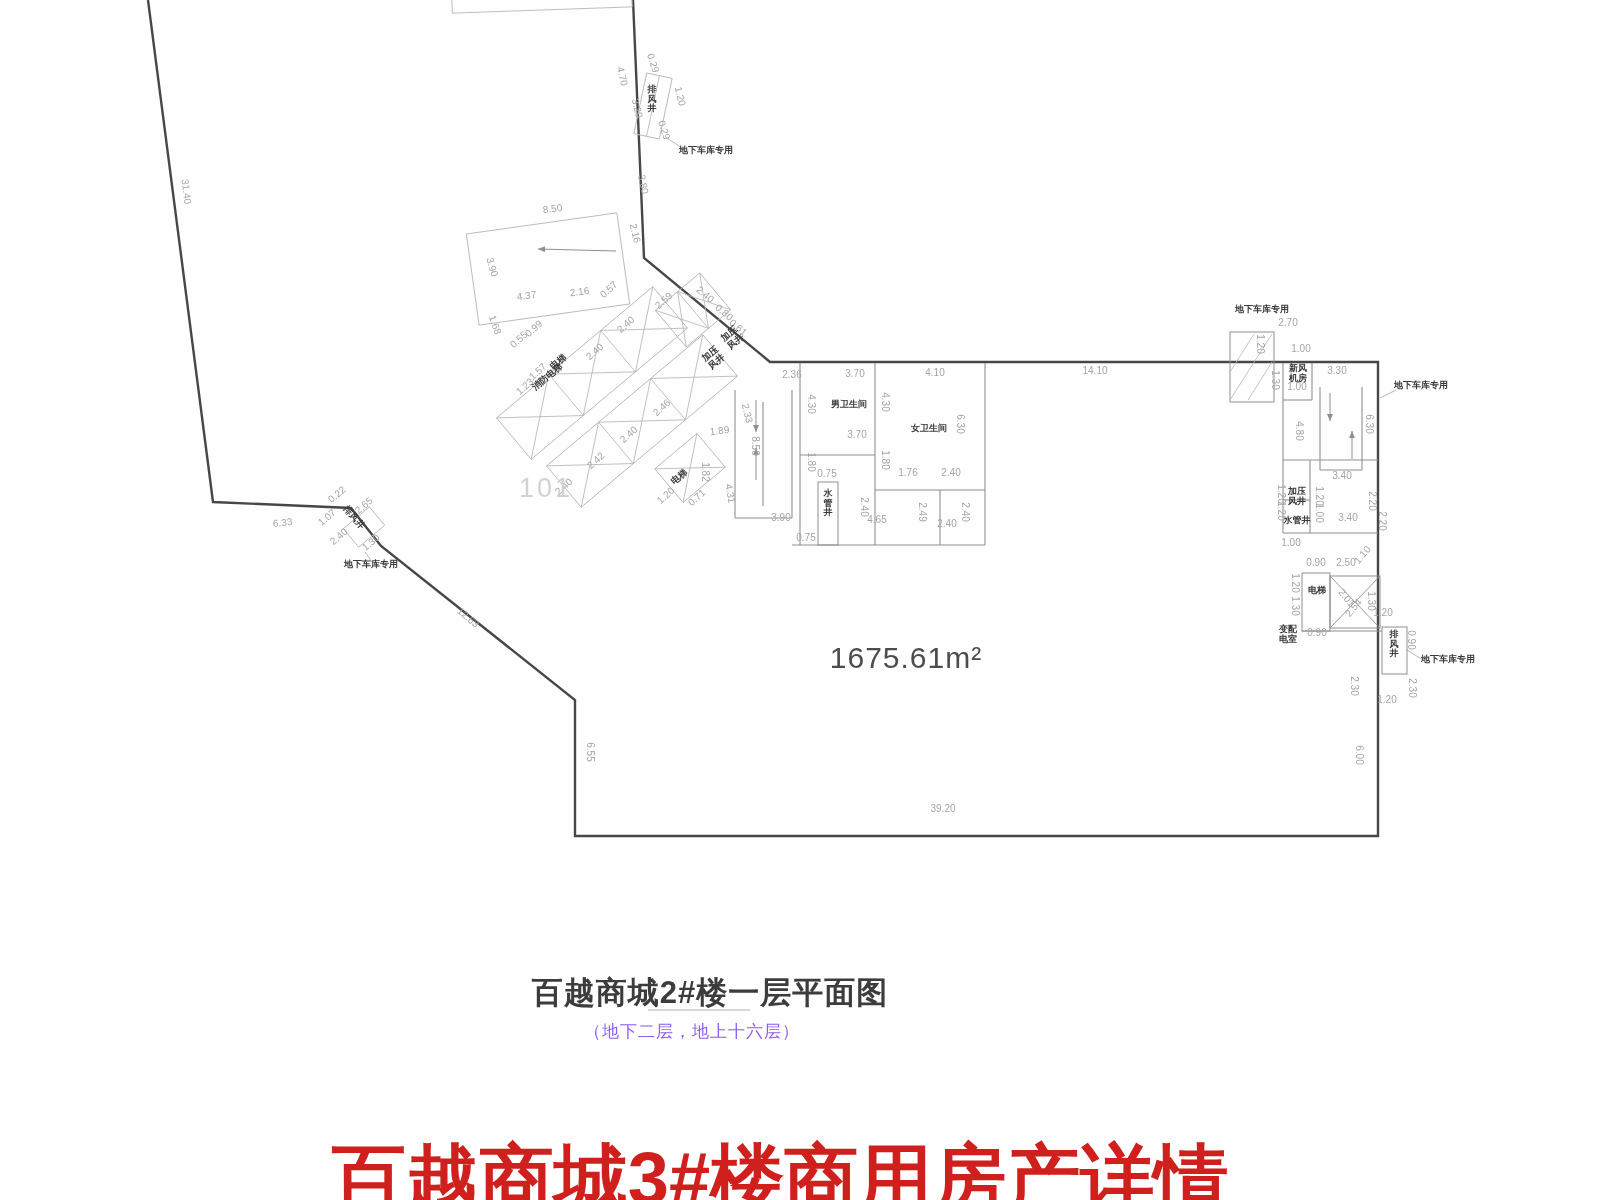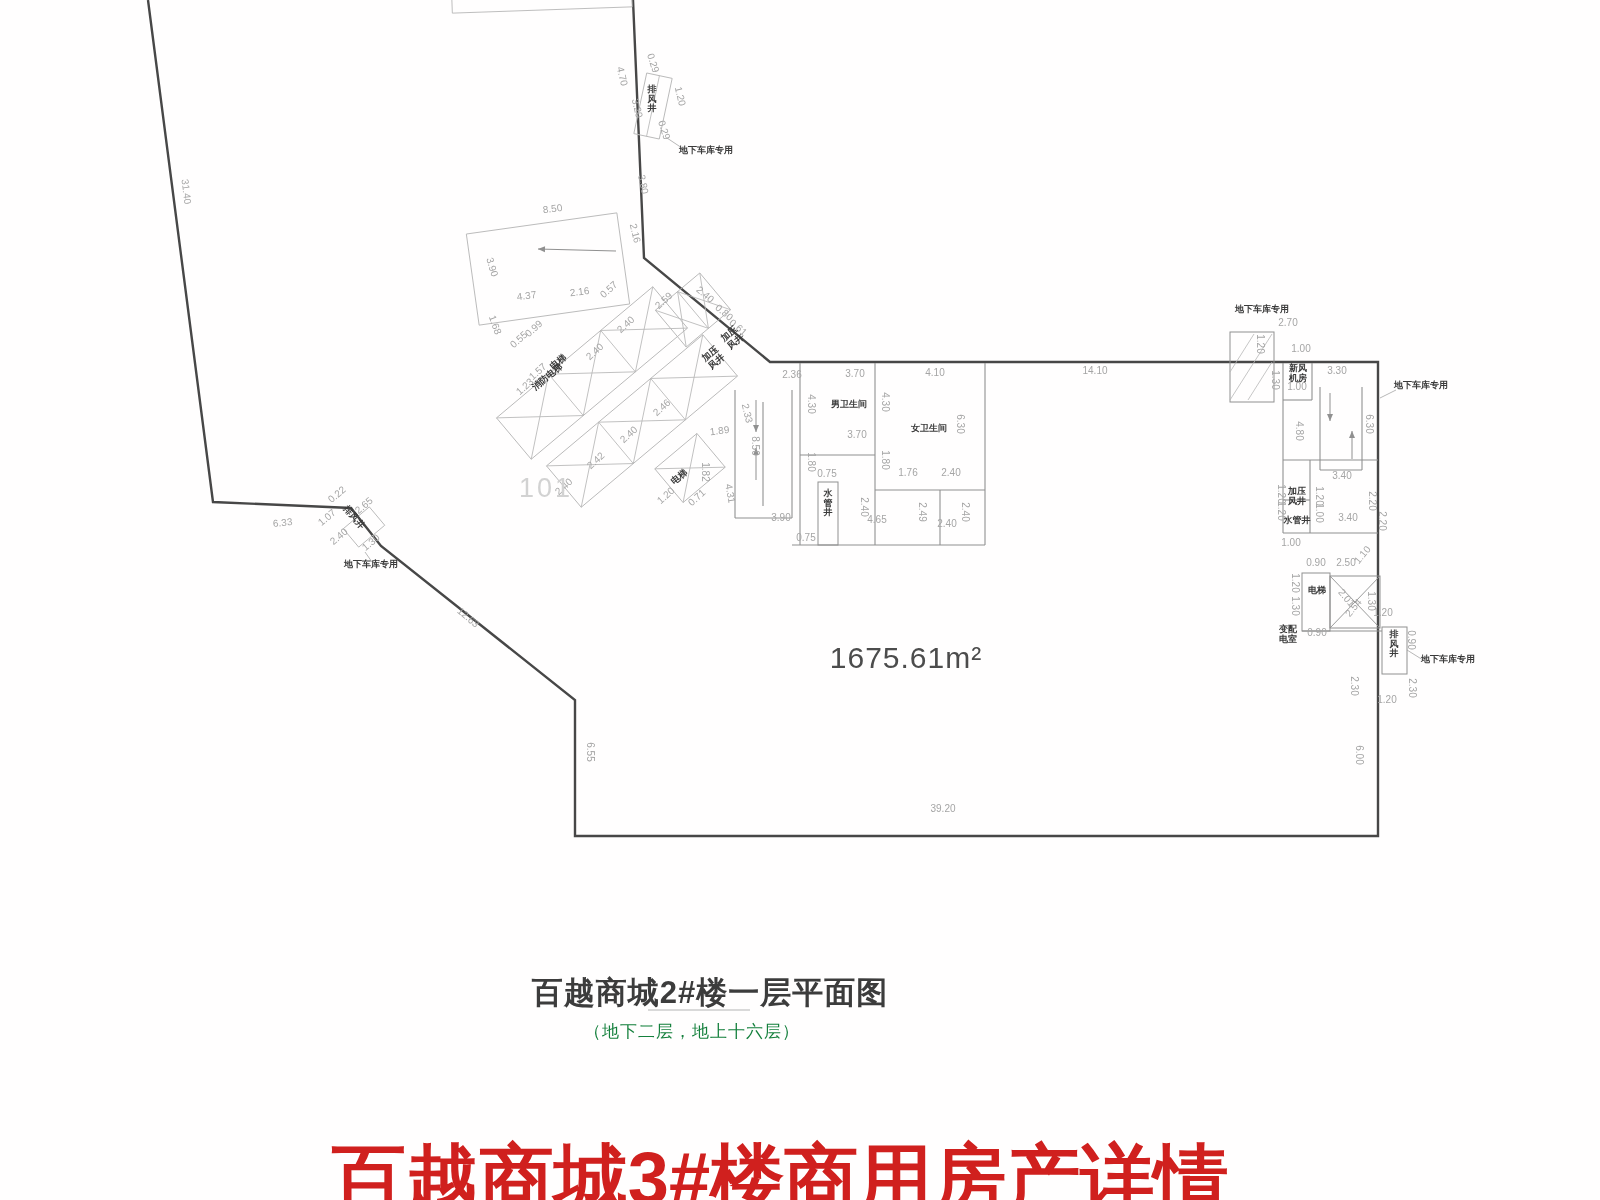--- a/index.html
+++ b/index.html
@@ -3,21 +3,21 @@
 <meta charset="utf-8">
 <style>
   html,body{margin:0;padding:0;background:#ffffff;}
   .page{position:relative;width:1600px;height:1200px;background:#fffefe;overflow:hidden;
         font-family:"Liberation Sans","DejaVu Sans",sans-serif;}
   #plan-svg{position:absolute;left:0;top:0;}
   .caption-title{position:absolute;top:972px;left:710px;transform:translateX(-50%);
      font-size:31px;color:#3c3c3c;font-weight:600;letter-spacing:1px;white-space:nowrap;text-align:center;}
   .caption-underline{position:absolute;top:1009px;left:648px;width:102px;height:2px;background:#d9d9d9;}
   .caption-sub{position:absolute;top:1020px;left:692px;transform:translateX(-50%);
-     font-size:17px;color:#15803d;letter-spacing:1px;white-space:nowrap;}
+     font-size:17px;color:#8b5cf6;letter-spacing:1px;white-space:nowrap;}
   .red-heading{position:absolute;top:1140px;left:780px;transform:translateX(-50%);margin:0;
      font-size:74px;font-weight:900;color:#d0201e;letter-spacing:0px;white-space:nowrap;line-height:1.05;}
 </style>
 </head>
 <body>
 
 <div class="page">
   <svg id="plan-svg" width="1600" height="1200" viewBox="0 0 1600 1200">
       <g>
         <polyline points="148,0 213,502 351,508 381,546 575,700 575,836 1378,836 1378,362 770,362 644,258 633,0" fill="none" stroke="#474747" stroke-width="2.4" stroke-linejoin="miter"></polyline>

